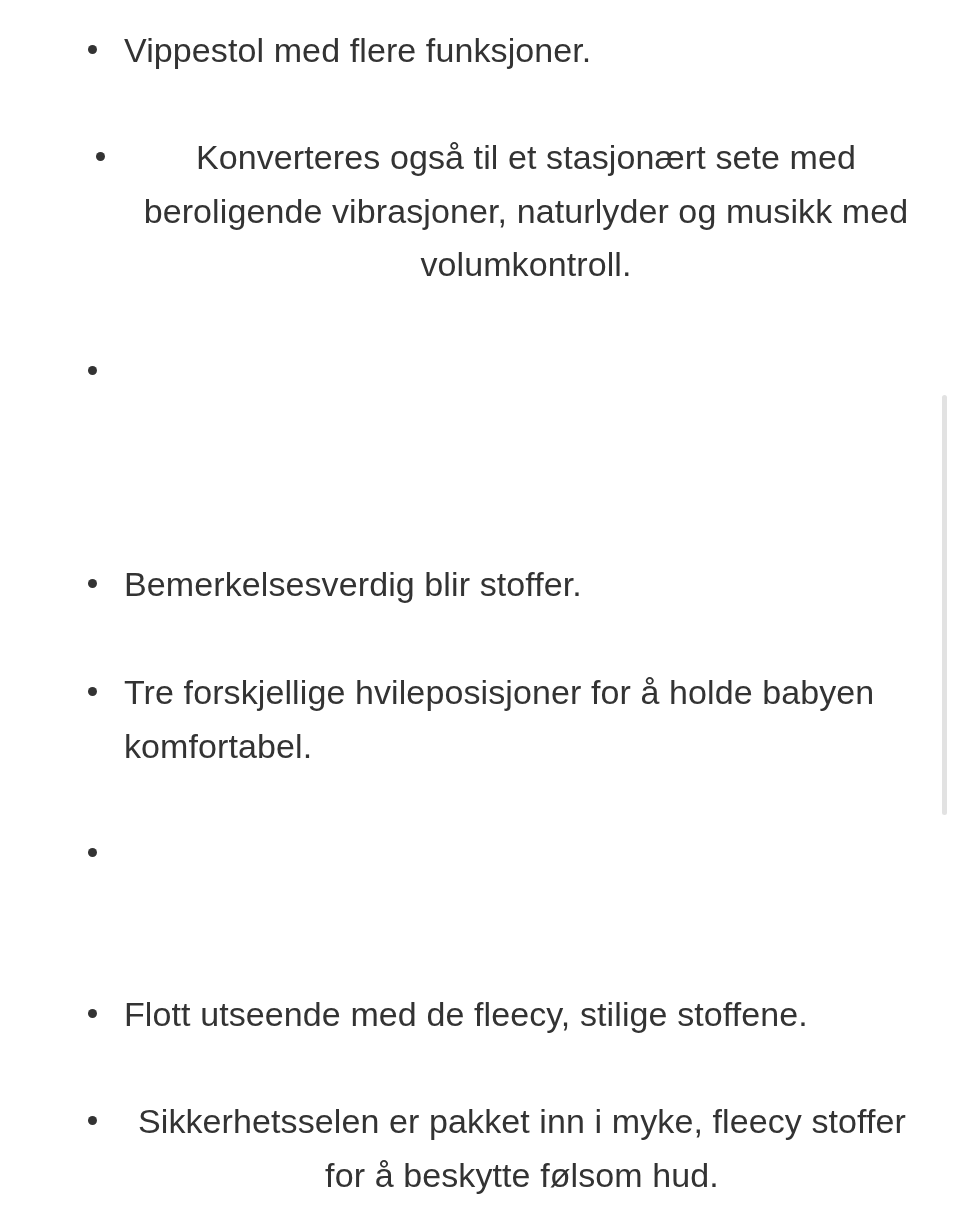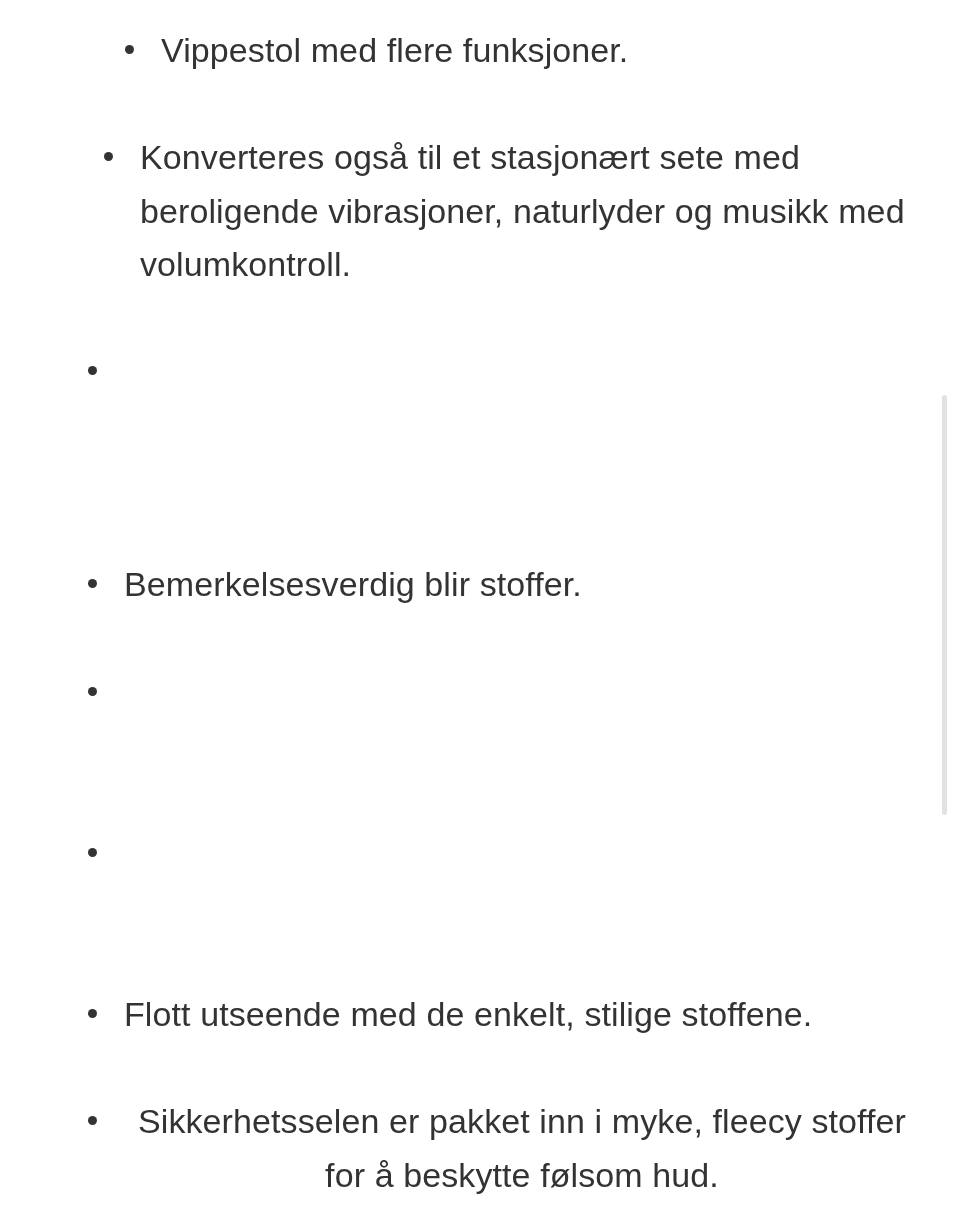--- a/index.html
+++ b/index.html
@@ -41,22 +41,22 @@
     margin: 0;
     color: #333333;
     font-size: 34px;
     line-height: 53.5px;
     letter-spacing: 0.1px;
     font-weight: 400;
     -webkit-font-smoothing: antialiased;
   }
 
   
-  .feature-item[data-idx="0"] { position:absolute; top: 24px;   left:0;margin-left:37px; }
-  .feature-item[data-idx="1"] { position:absolute; top: 131px;  left:16px; }
+  .feature-item[data-idx="0"] { position:absolute; top: 24px;   left:0; }
+  .feature-item[data-idx="1"] { position:absolute; top: 131px;  left:8px;text-align:center; }
   .feature-item[data-idx="2"] { position:absolute; top: 345px;  left:0; }
   .feature-item[data-idx="3"] { position:absolute; top: 558px;  left:0; }
   .feature-item[data-idx="4"] { position:absolute; top: 666px;  left:0; }
   .feature-item[data-idx="5"] { position:absolute; top: 827px;  left:0; }
   .feature-item[data-idx="6"] { position:absolute; top: 988px;  left:0; }
   .feature-item[data-idx="7"] { position:absolute; top: 1095px; left:0;text-align:center; }
 
   .bullet-dot {
     position: absolute;
     left: 88px;
@@ -112,29 +112,30 @@
       <span class="bullet-dot"></span>
     </li>
 
     <li class="feature-item" data-idx="3">
       <span class="bullet-dot"></span>
       <span class="item-text">Bemerkelsesverdig blir stoffer.</span>
     </li>
 
     <li class="feature-item" data-idx="4">
       <span class="bullet-dot"></span>
+      <span class="item-text">Tre forskjellige hvileposisjoner for å holde babyen komfortabel.</span>
     </li>
 
     <li class="feature-item" data-idx="5">
       <span class="bullet-dot"></span>
     </li>
 
     <li class="feature-item" data-idx="6">
       <span class="bullet-dot"></span>
-      <span class="item-text">Flott utseende med de enkelt, stilige stoffene.</span>
+      <span class="item-text">Flott utseende med de fleecy, stilige stoffene.</span>
     </li>
 
     <li class="feature-item" data-idx="7">
       <span class="bullet-dot"></span>
       <span class="item-text">Sikkerhetsselen er pakket inn i myke, fleecy stoffer for å beskytte følsom hud.</span>
     </li>
 
   </ul>
 
   <div class="scrollbar-track">

